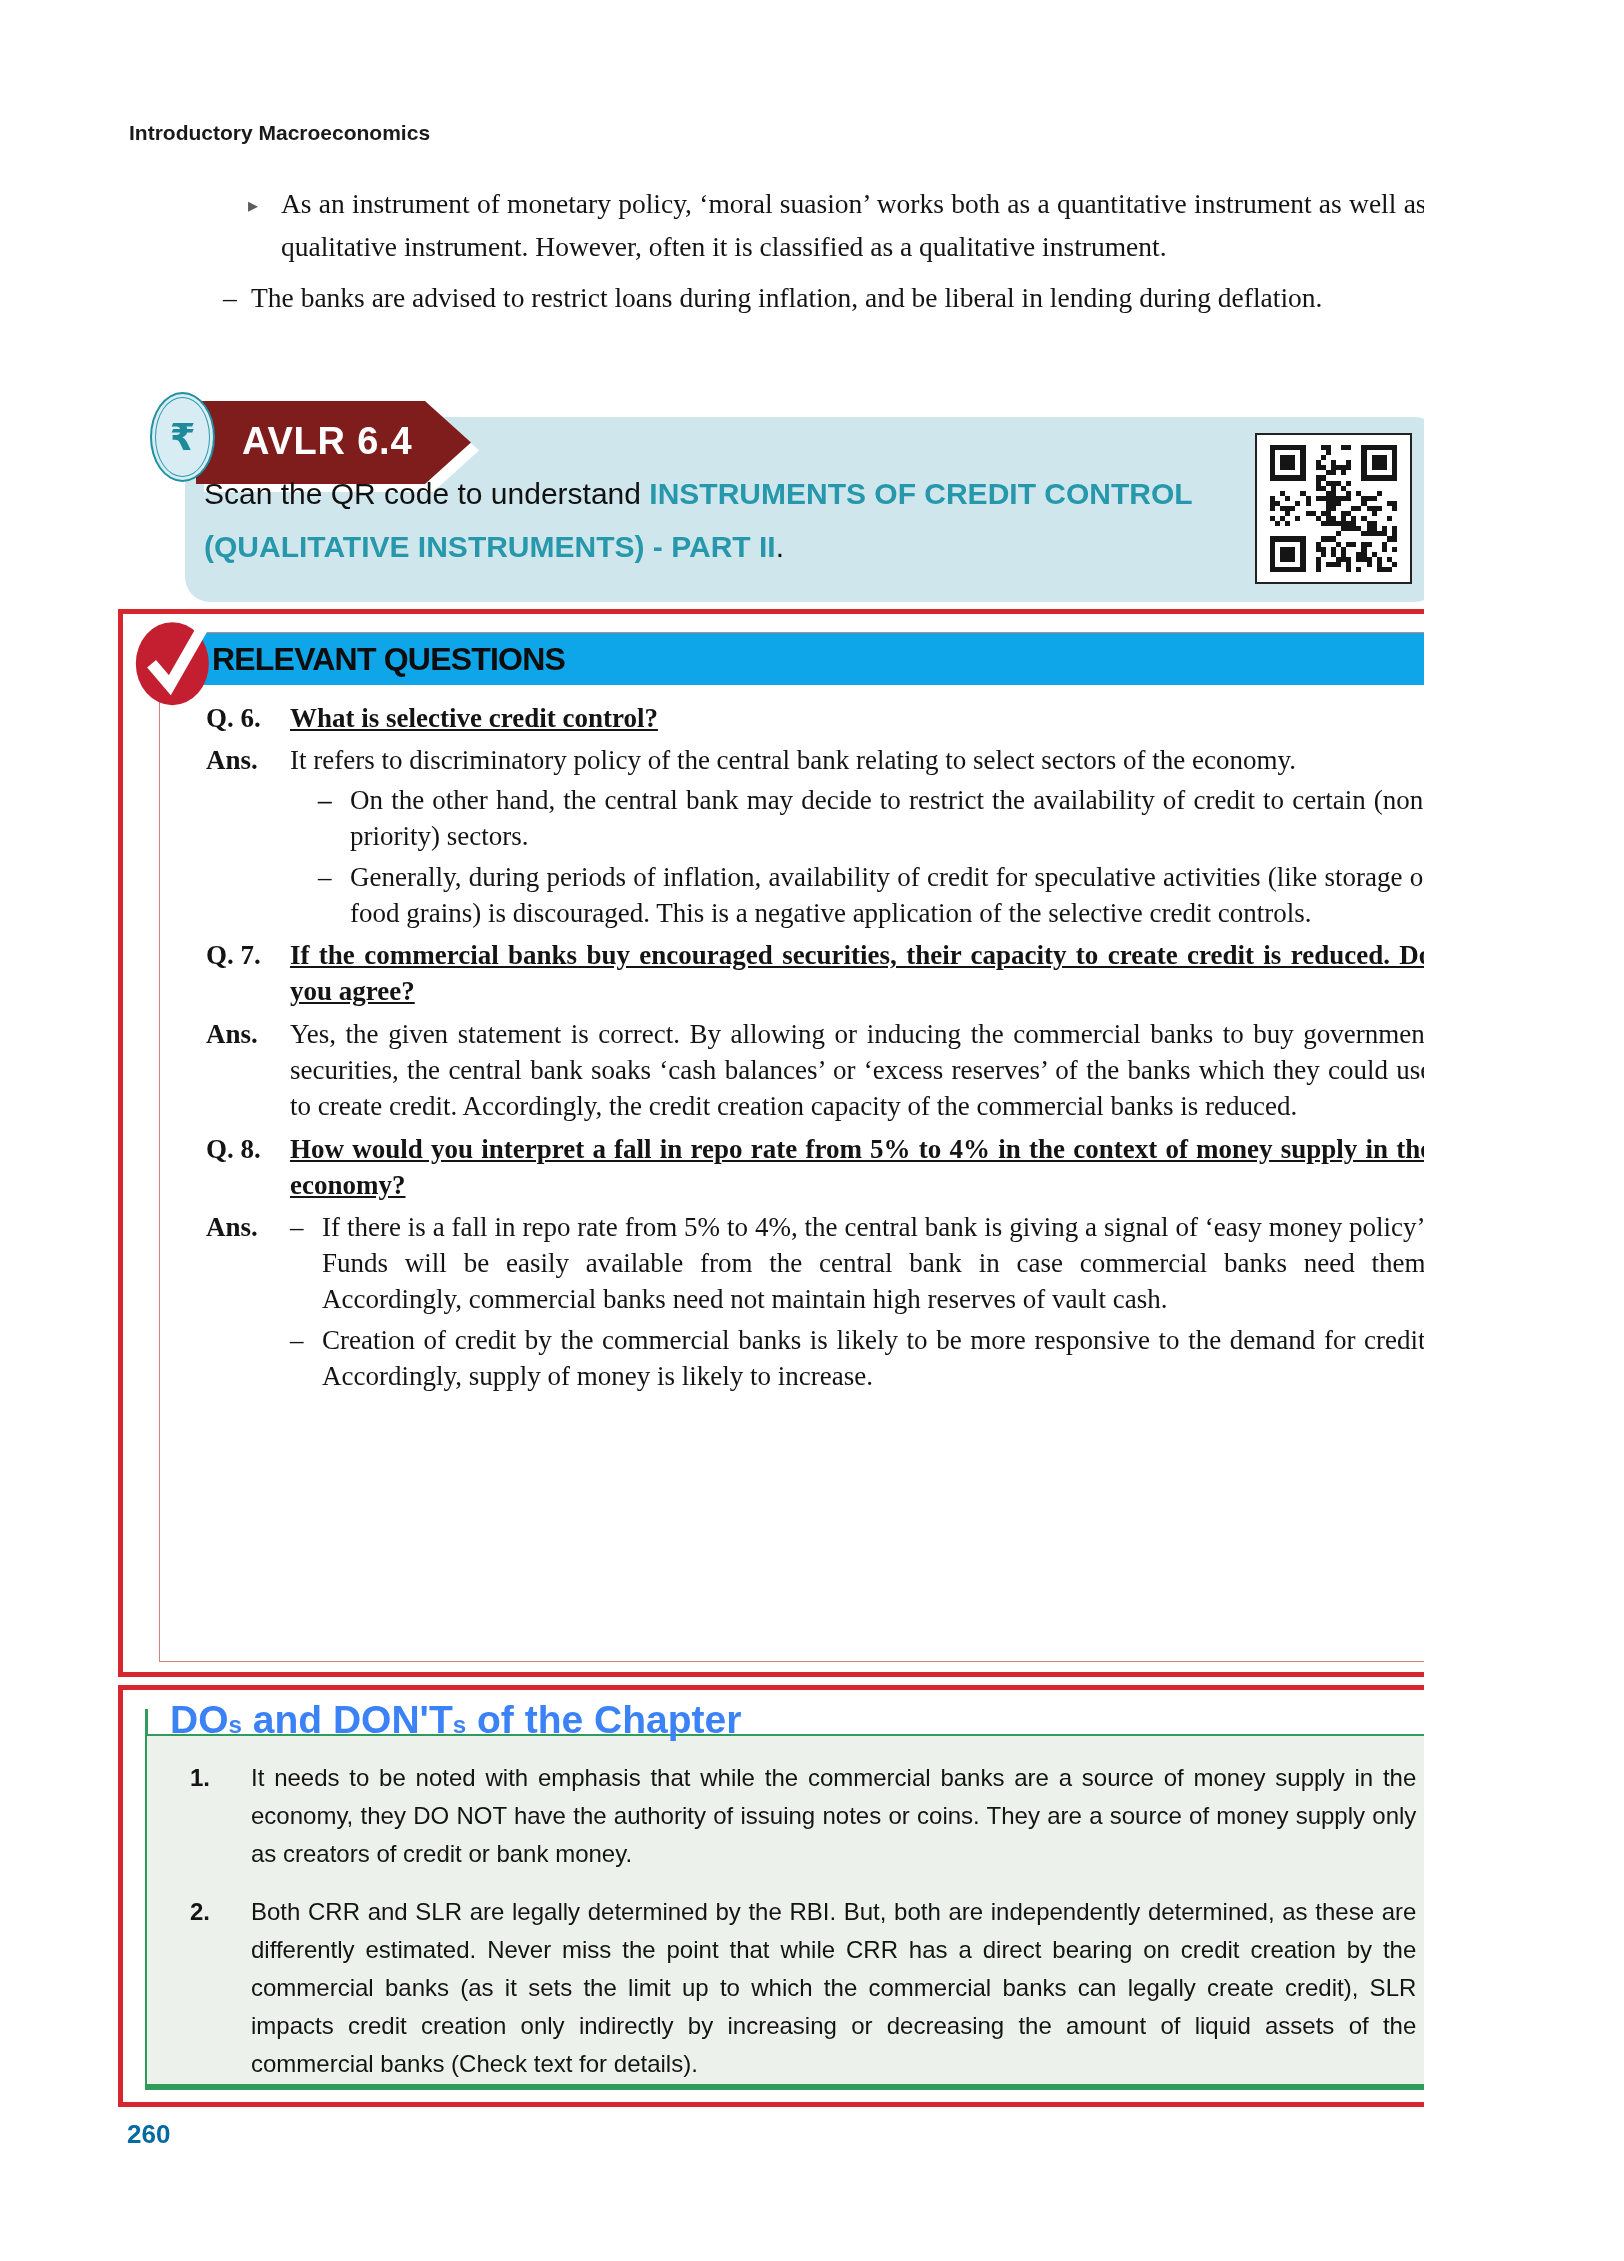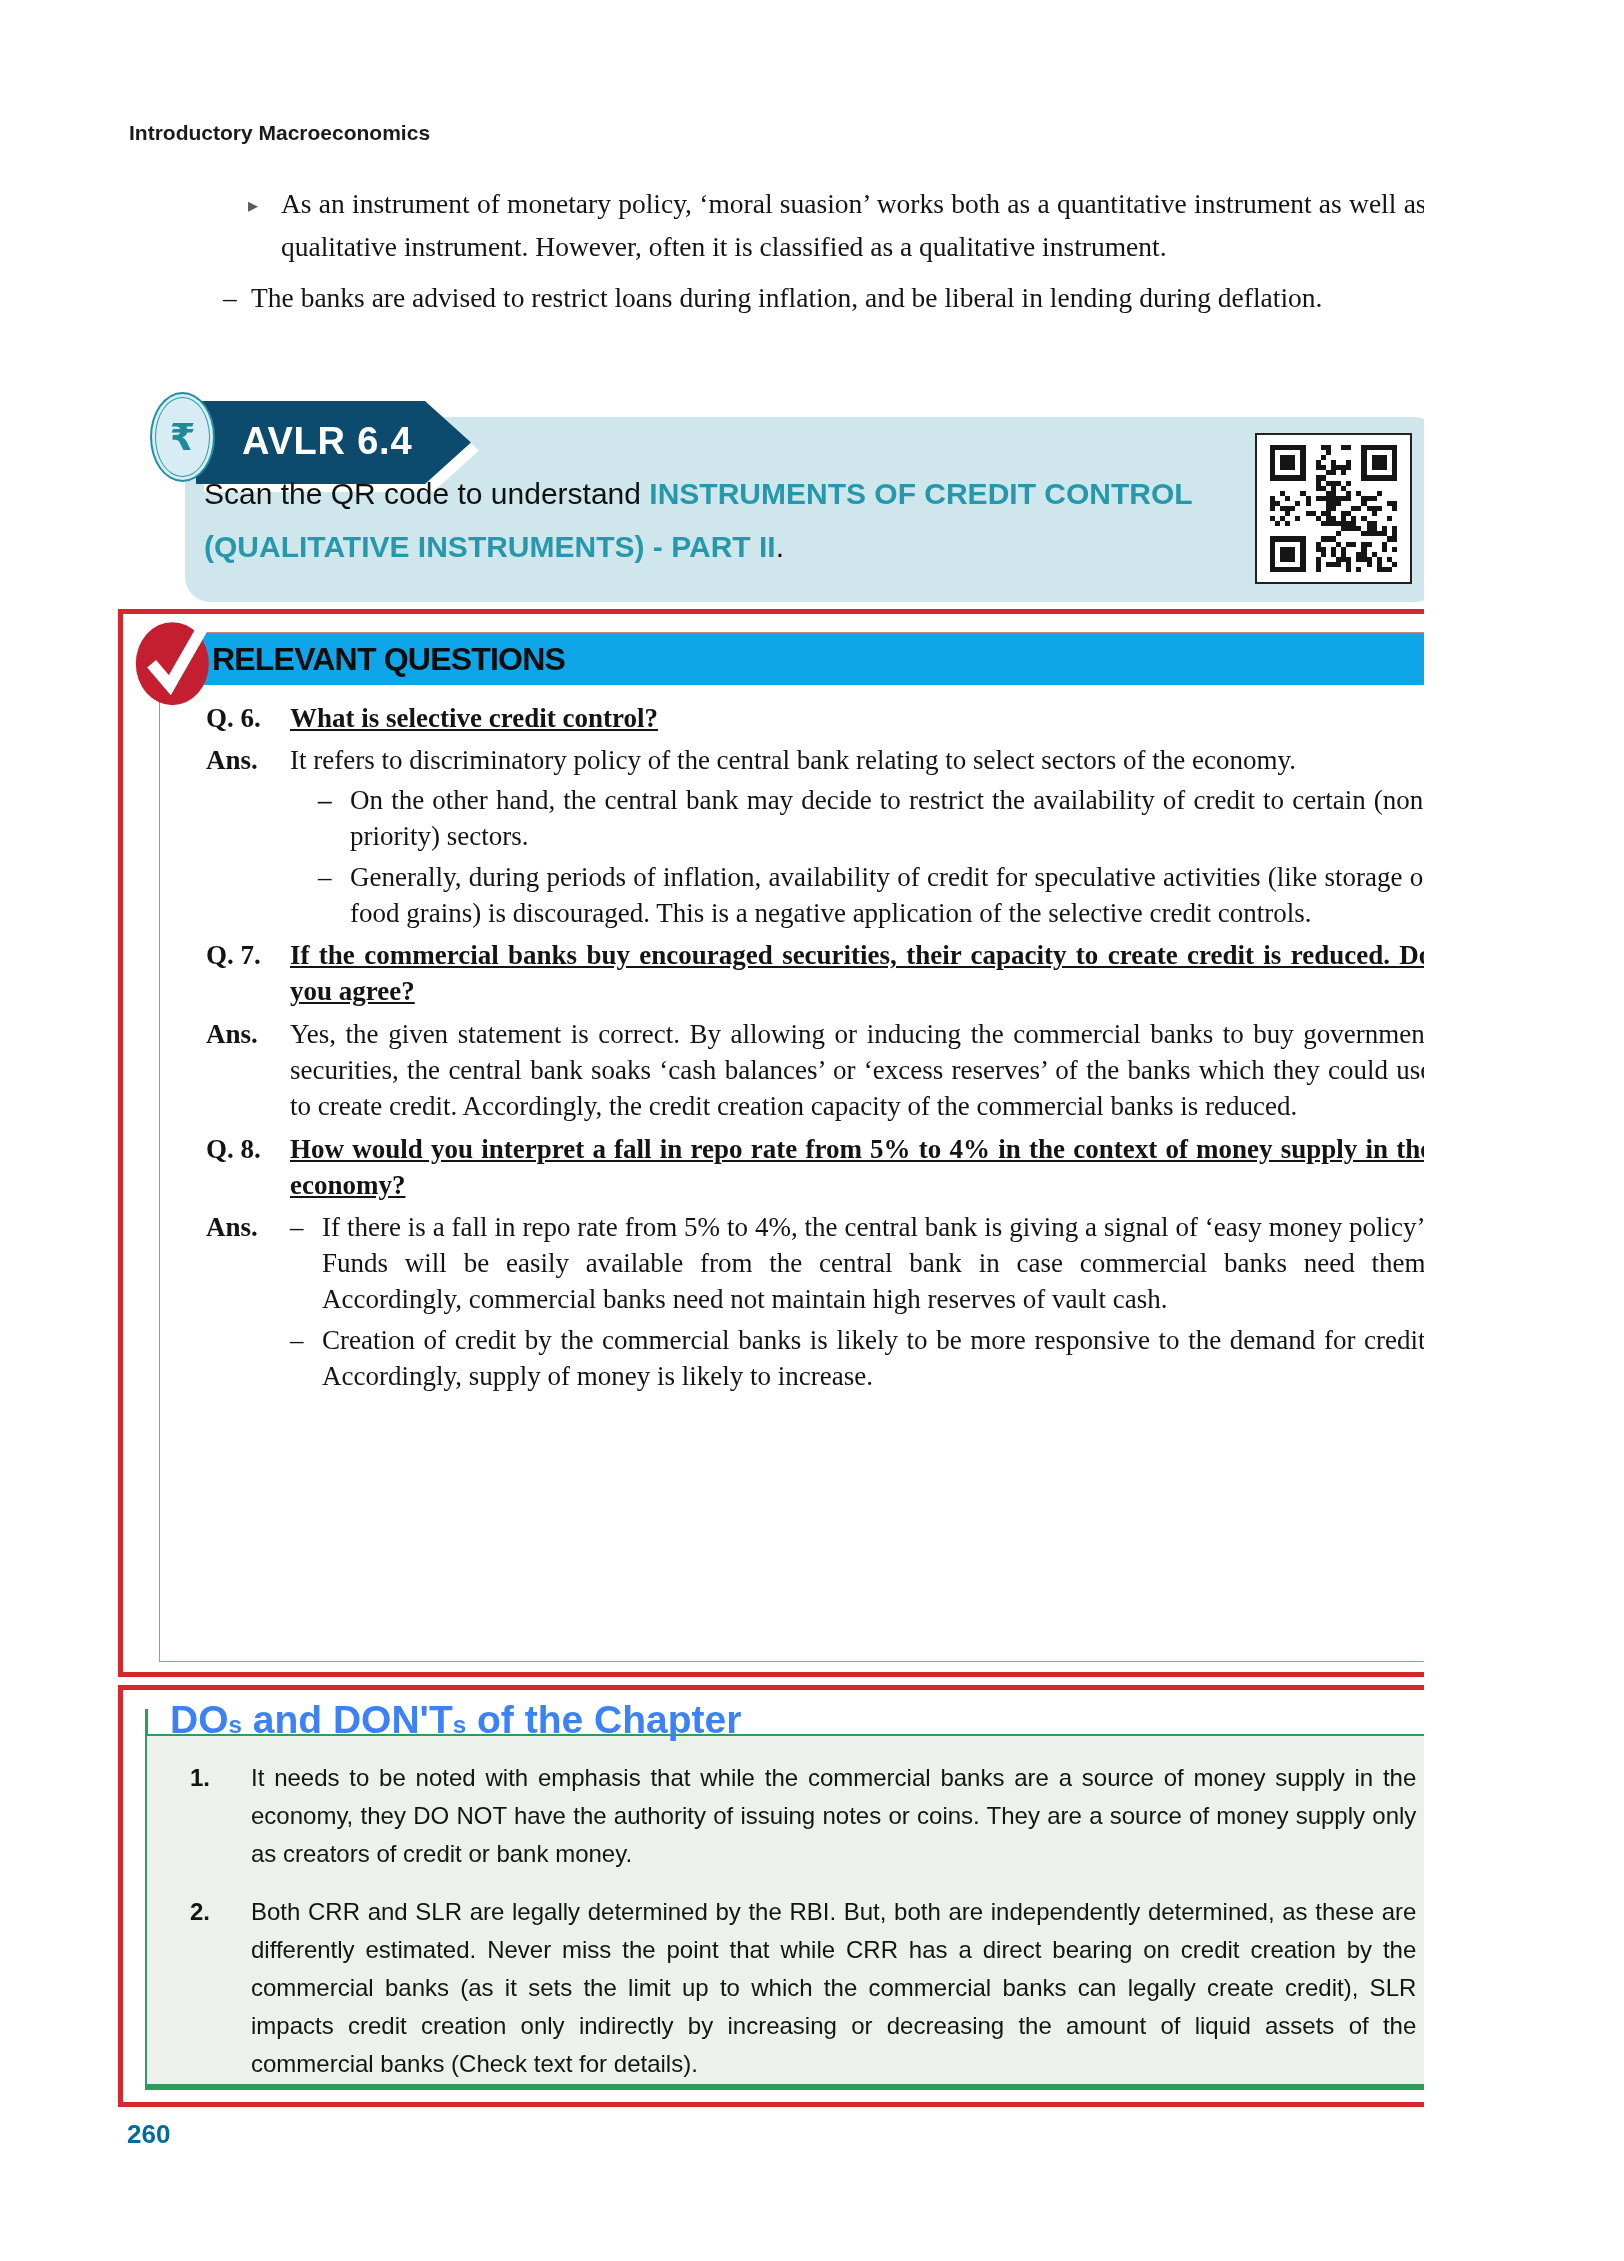--- a/index.html
+++ b/index.html
@@ -19,21 +19,21 @@
   .arrow-item .marker{position:absolute;left:25px;top:1.7px;font-family:"DejaVu Sans",sans-serif;
                       font-size:20px;color:#5c5c5c;}
   .dash-item{padding-left:28px;margin-top:8.3px;}
   .dash-item .marker{position:absolute;left:0;top:0;}
 
   
   .avlr-box{position:absolute;left:185px;top:417px;width:1255px;height:185px;background:#cfe7ec;
             border-radius:25px;}
   .arrow-shadow{position:absolute;left:204px;top:409px;width:275px;height:83px;background:#ffffff;
             clip-path:polygon(0 0,calc(100% - 46px) 0,100% 50%,calc(100% - 46px) 100%,0 100%);}
-  .arrow-banner{position:absolute;left:196px;top:401px;width:275px;height:83px;background:#0c4a6e;
+  .arrow-banner{position:absolute;left:196px;top:401px;width:275px;height:83px;background:#7f1d1d;
             clip-path:polygon(0 0,calc(100% - 46px) 0,100% 50%,calc(100% - 46px) 100%,0 100%);
             color:#fff;font-family:"Liberation Sans",sans-serif;font-weight:bold;font-size:38px;
             line-height:81px;padding-left:46px;box-sizing:border-box;letter-spacing:0.8px;}
   .rupee{position:absolute;left:150px;top:392px;width:65px;height:90px;border-radius:50%;
          background:#d7edf3;border:2.5px solid #1e90a2;box-sizing:border-box;display:flex;
          align-items:center;justify-content:center;}
   .rupee::after{content:"";position:absolute;inset:3.3px;border:1.7px solid #2e9aab;border-radius:50%;}
   .rupee span{font-family:"DejaVu Sans",sans-serif;font-size:37px;font-weight:bold;color:#1e8a9c;}
   .scan-text{position:absolute;left:204px;top:467px;width:1052px;font-family:"Liberation Sans",sans-serif;
              font-size:30px;line-height:53px;color:#111;}

